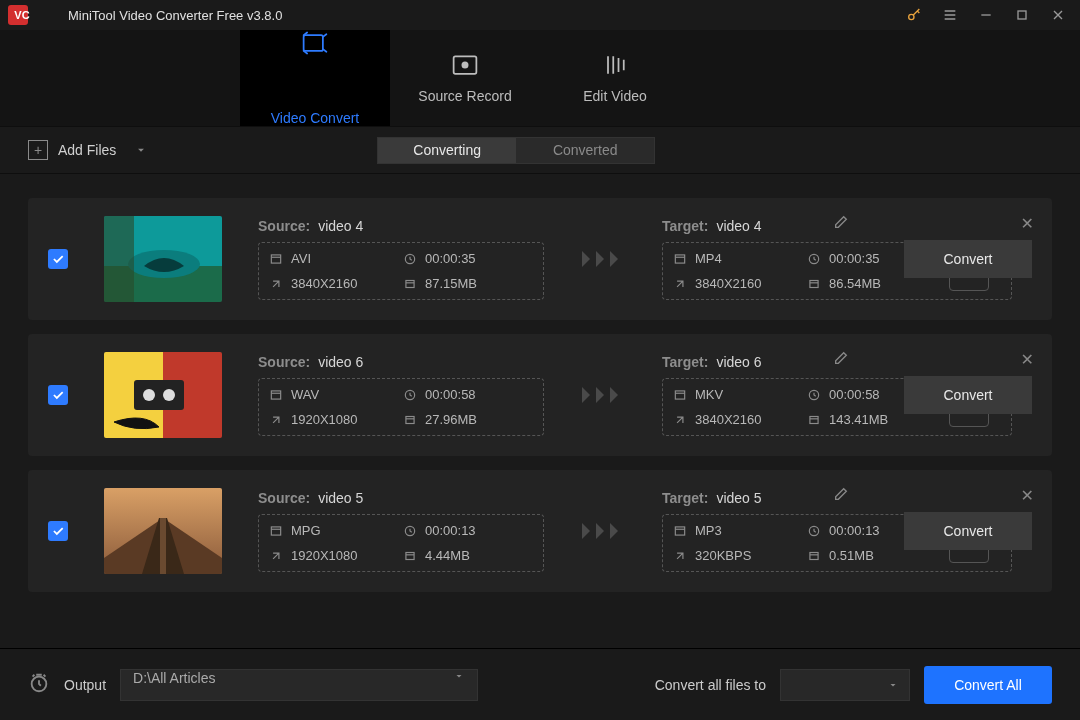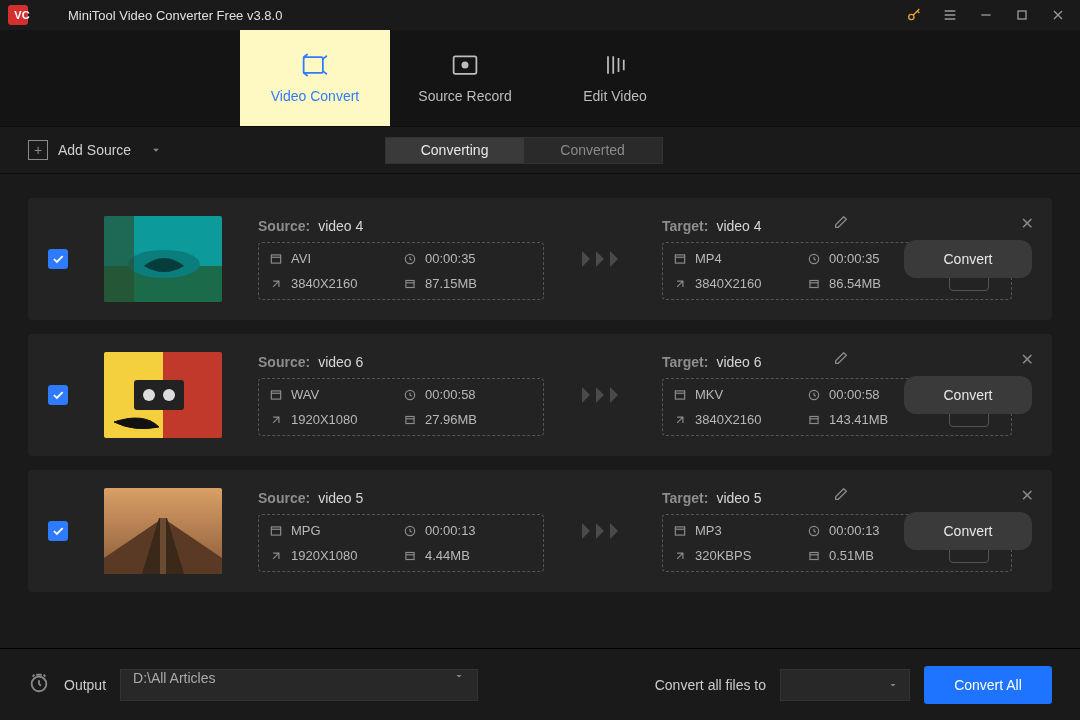--- a/index.html
+++ b/index.html
@@ -9,21 +9,21 @@
 .titlebar { height: 30px; background: #1a1a1a; display: flex; align-items: center; padding: 0 8px; gap: 8px; }
 .app-logo { width: 20px; height: 20px; background: #d32f2f; border-radius: 3px; display: flex; align-items: center; justify-content: center; color: #fff; font-size: 11px; font-weight: 700; padding-left: 8px; }
 .app-title { color: #e0e0e0; font-size: 13px; margin-left: 32px; }
 .title-spacer { flex: 1; }
 .tb-btn { width: 28px; height: 28px; display: flex; align-items: center; justify-content: center; color: #999; cursor: pointer; }
 .tb-key { color: #e8a33d; }
 
 
 .topnav { height: 96px; background: #141414; display: flex; align-items: stretch; padding-left: 240px; }
 .nav-item { width: 150px; display: flex; flex-direction: column; align-items: center; justify-content: center; gap: 10px; color: #bdbdbd; cursor: pointer; }
-.nav-item.active { background: #fef9c3; color: #2e7bff; }
+.nav-item.active { background: #000000; color: #2e7bff; justify-content: space-between; }
 .nav-item.active .nav-icon { color: #2e7bff; }
 .nav-icon { width: 28px; height: 26px; display: flex; align-items: center; justify-content: center; }
 .nav-label { font-size: 14px; }
 
 
 .toolbar { height: 48px; background: #1a1a1a; display: flex; align-items: center; padding: 0 28px; border-top: 1px solid #0e0e0e; border-bottom: 1px solid #0e0e0e;}
 .add-files { display: flex; align-items: center; gap: 10px; color: #d0d0d0; cursor: pointer; }
 .add-icon { width: 20px; height: 20px; border: 1.5px solid #8a8a8a; display:flex; align-items:center; justify-content:center; font-size:14px; color:#8a8a8a;}
 .chev-down { margin-left: 16px; width:18px; height:18px; display:flex; align-items:center; justify-content:center; color:#888; cursor:pointer;}
 .tab-switch { margin: 0 auto; display: flex; background: #2a2a2a; border: 1px solid #333; }
@@ -48,21 +48,21 @@
 .spec-box.target { grid-template-columns: 130px 130px 60px; align-items: center; }
 .cell { display:flex; align-items:center; gap:8px; color:#b8b8b8; font-size:13px; }
 .cell svg { width:14px; height:14px; flex:none; opacity:0.7; }
 .expand-btn { grid-row: 1 / span 2; grid-column: 3; width: 40px; height: 40px; border: 1px solid #555; border-radius: 4px; display:flex; align-items:center; justify-content:center; margin-left: 8px; cursor:pointer; }
 
 .arrows { display:flex; align-items:center; color:#4a4a4a; }
 .arrows svg { width: 46px; height: 20px; }
 
 .row-edit-icon { position:absolute; top: 16px; left: 805px; color:#888; cursor:pointer;}
 .row-close { position:absolute; top: 16px; right: 18px; color:#888; cursor:pointer; font-size:16px;}
-.convert-btn { position:absolute; right: 20px; top: 50%; transform: translateY(-50%); background:#3a3a3a; color:#e8e8e8; border:none; width:128px; height:38px; border-radius:12px; cursor:pointer; font-size:14px;}
+.convert-btn { position:absolute; right: 20px; top: 50%; transform: translateY(-50%); background:#3a3a3a; color:#e8e8e8; border:none; width:128px; height:38px; border-radius:0; cursor:pointer; font-size:14px;}
 
 
 .footer { position: absolute; bottom: 0; left:0; right:0; height: 72px; background: #1a1a1a; border-top: 1px solid #000; display:flex; align-items:center; padding: 0 28px; gap: 14px; }
 .clock-icon { color:#888; }
 .out-label { color:#ccc; }
 .out-select { flex: 0 0 358px; height: 32px; background:#282828; border:1px solid #333; display:flex; padding:0 12px; color:#aaa; cursor:pointer; justify-content:space-between;}
 .footer-spacer { flex:1; }
 .all-label { color:#ccc; }
 .all-select { width: 130px; height:32px; background:#282828; border:1px solid #333; display:flex; align-items:center; justify-content:flex-end; padding:0 10px; cursor:pointer; }
 .convert-all-btn { background:#1e73ff; color:#fff; border:none; width:128px; height:38px; border-radius:3px; cursor:pointer; font-size:14px; font-weight:500;}
@@ -131,21 +131,21 @@
           <path d="M8 4v20M14 4v20M20 6v16M26 8v12"></path>
         </svg>
     </div>
     <div class="nav-label">Edit Video</div>
   </div>
 </div>
 
 <div class="toolbar">
   <div class="add-files">
     <div class="add-icon">+</div>
-    <span>Add Source</span>
+    <span>Add Files</span>
   </div>
   <div class="chev-down">
     <svg viewBox="0 0 24 24" width="14" height="14" fill="currentColor">
         <path d="M7 10l5 5 5-5z"></path>
       </svg>
   </div>
   <div class="tab-switch">
     <div class="tab-btn active">Converting</div>
     <div class="tab-btn">Converted</div>
   </div>

